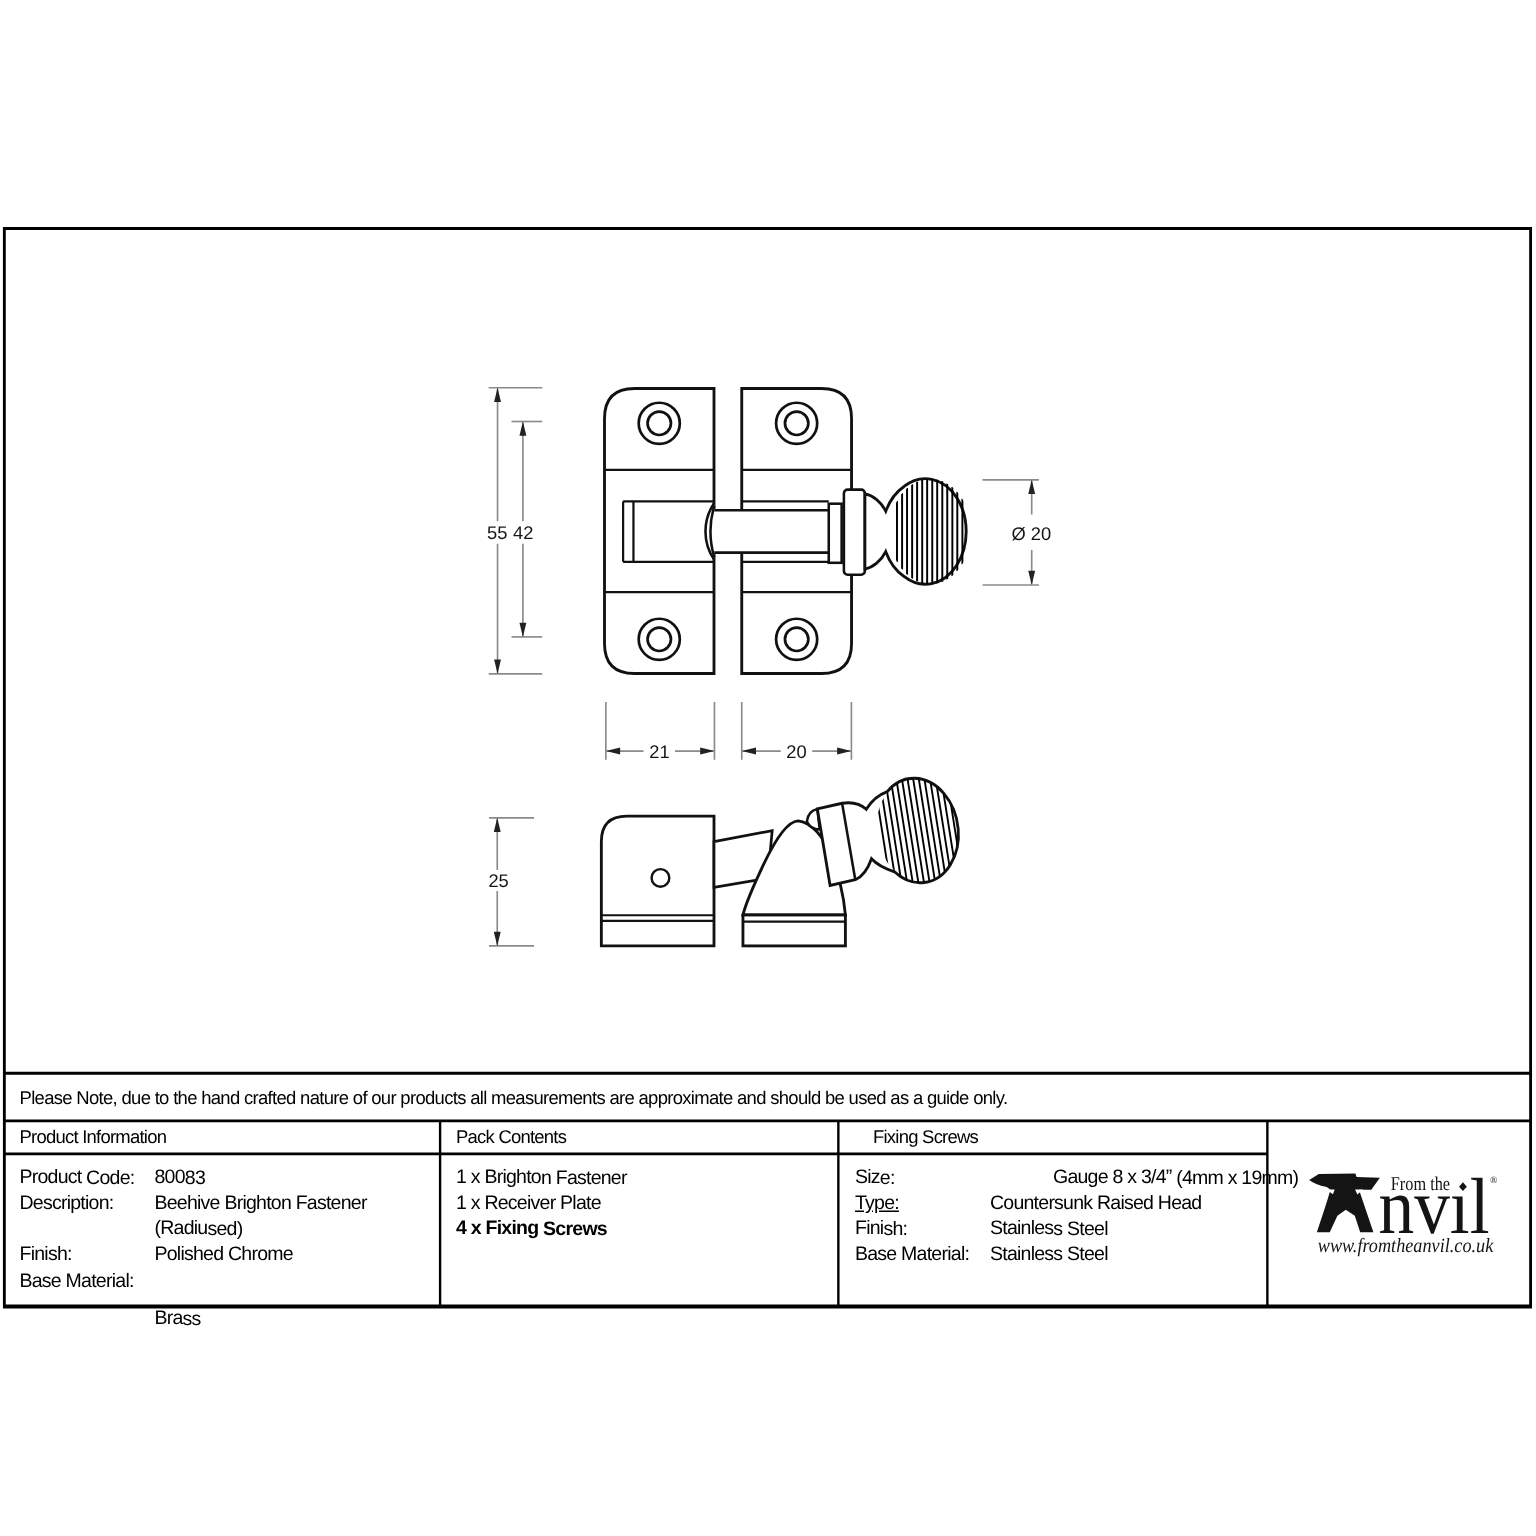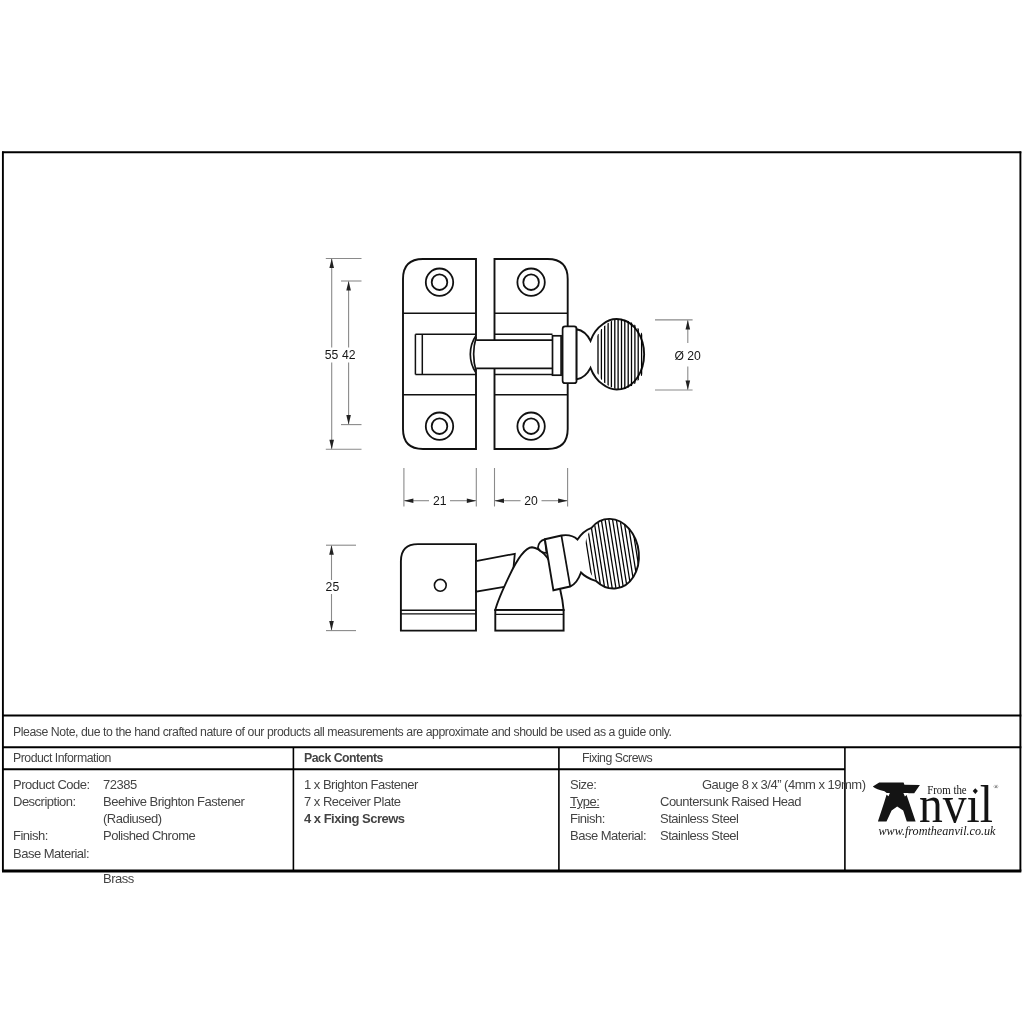--- a/index.html
+++ b/index.html
@@ -1,18 +1,18 @@
 <!DOCTYPE html>
 <html><head>
 <meta charset="utf-8">
 <style>
 html,body{margin:0;padding:0;background:#fff;}
 body{width:1024px;height:1024px;position:relative;font-family:"Liberation Sans",sans-serif;color:#111;filter:grayscale(1);}
 #svg1{position:absolute;left:0;top:0;}
-.t{position:absolute;white-space:nowrap;color:#a21caf;transform:rotate(0.014deg);}
+.t{position:absolute;white-space:nowrap;color:#000000;transform:rotate(0.014deg);}
 .note{font-size:12.3px;letter-spacing:-0.45px;}
 .hd{font-size:12.3px;letter-spacing:-0.5px;height:17px;line-height:17px;}
 .cell{font-size:13px;letter-spacing:-0.5px;height:17px;line-height:17px;}
 </style>
 </head>
 <body>
 <svg id="svg1" width="1024" height="1024" viewBox="0 0 1024 1024" fill="none">
 
   <g stroke="#000" stroke-width="1.9">
     <line x1="2.9" y1="151.4" x2="2.9" y2="871.6"></line>
@@ -199,35 +199,35 @@
     <text x="919" y="821.7" font-size="53" textLength="74" lengthAdjust="spacingAndGlyphs">nvıl</text>
     <text x="927.2" y="793.5" font-size="13" textLength="39.5" lengthAdjust="spacingAndGlyphs">From the</text>
     <text x="993.4" y="788.6" font-size="6.5">®</text>
     <text x="878.5" y="834.8" font-size="13.5" font-style="italic" textLength="117" lengthAdjust="spacingAndGlyphs">www.fromtheanvil.co.uk</text>
   </g>
 </svg>
 
 <div class="t note" style="left:13px;top:725px;width:1005px;">Please Note, due to the hand crafted nature of our products all measurements are approximate and should be used as a guide only.</div>
 
 <div class="t hd" style="left:13px;top:750px;">Product Information</div>
-<div class="t hd" style="left:303.5px;top:750px;font-weight:bold;">Pack Contents</div>
+<div class="t hd" style="left:303.5px;top:750px;">Pack Contents</div>
 <div class="t hd" style="left:569.5px;top:750px;margin-left:12px;">Fixing Screws</div>
 
 <div class="t cell" style="left:13px;top:775.5px;">Product Code:</div>
-<div class="t cell" style="left:102.5px;top:775.5px;">72385</div>
+<div class="t cell" style="left:102.5px;top:775.5px;">80083</div>
 <div class="t cell" style="left:13px;top:792.8px;">Description:</div>
 <div class="t cell" style="left:102.5px;top:792.8px;">Beehive Brighton Fastener</div>
 <div class="t cell" style="left:102.5px;top:810.1px;">(Radiused)</div>
 <div class="t cell" style="left:13px;top:827.4px;">Finish:</div>
 <div class="t cell" style="left:102.5px;top:827.4px;">Polished Chrome</div>
 <div class="t cell" style="left:13px;top:844.6px;">Base Material:</div>
 <div class="t cell" style="left:102.5px;top:870px;">Brass</div>
 
 <div class="t cell" style="left:303.5px;top:775.5px;">1 x Brighton Fastener</div>
-<div class="t cell" style="left:303.5px;top:792.8px;">7 x Receiver Plate</div>
+<div class="t cell" style="left:303.5px;top:792.8px;">1 x Receiver Plate</div>
 <div class="t cell" style="left:303.5px;top:810.1px;font-weight:bold;">4 x Fixing Screws</div>
 
 <div class="t cell" style="left:569.5px;top:775.5px;">Size:</div>
 <div class="t cell" style="left:660px;top:775.5px;margin-left:42px;">Gauge 8 x 3/4” (4mm x 19mm)</div>
 <div class="t cell" style="left:569.5px;top:792.8px;text-decoration:underline;">Type:</div>
 <div class="t cell" style="left:660px;top:792.8px;">Countersunk Raised Head</div>
 <div class="t cell" style="left:569.5px;top:810.1px;">Finish:</div>
 <div class="t cell" style="left:660px;top:810.1px;">Stainless Steel</div>
 <div class="t cell" style="left:569.5px;top:827.4px;">Base Material:</div>
 <div class="t cell" style="left:660px;top:827.4px;">Stainless Steel</div>

